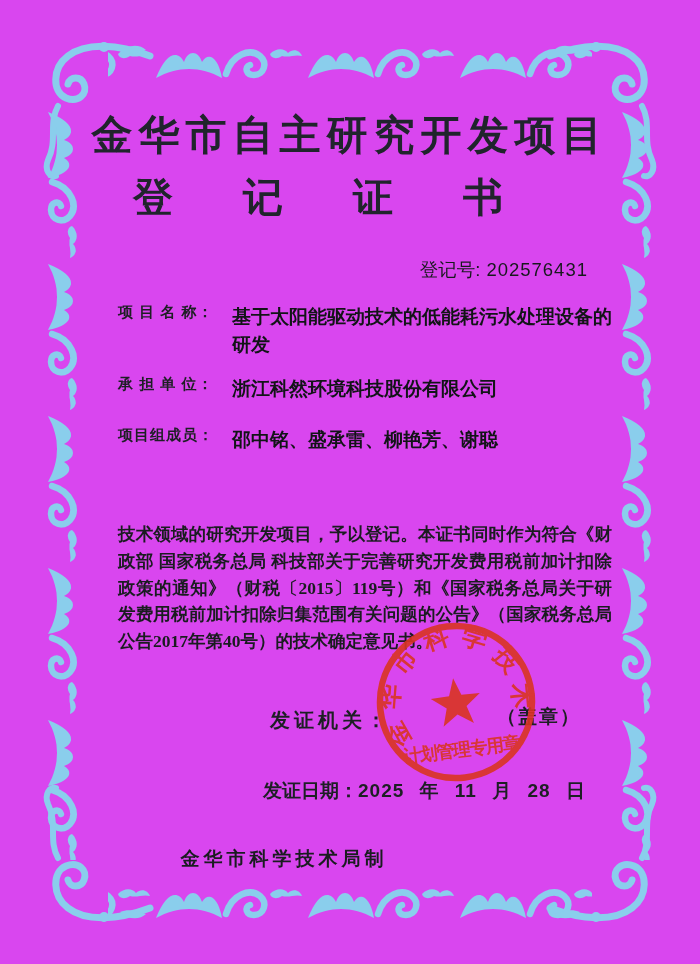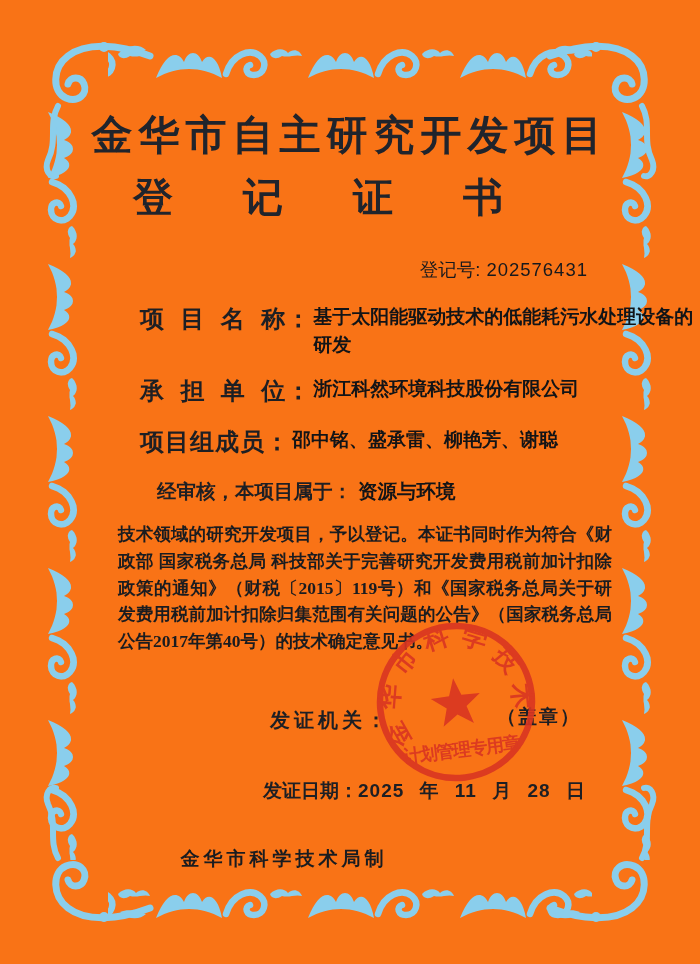--- a/index.html
+++ b/index.html
@@ -1,19 +1,19 @@
 <!DOCTYPE html>
 <html><head>
 <meta charset="utf-8">
 <style>
   html,body{margin:0;padding:0;}
   .page{
     position:relative;
     width:700px;height:964px;
-    background:#f97316;
+    background:#d946ef;
     overflow:hidden;
     font-family:"Liberation Serif","DejaVu Serif",serif;
     color:#1d1f24;
   }
   .border-svg{position:absolute;left:0;top:0;z-index:0;}
   .content{position:absolute;left:0;top:0;width:700px;height:964px;z-index:1;}
 
   .title-line1{
     position:absolute;top:108px;left:0;width:700px;
     text-align:center;font-size:41px;font-weight:bold;
@@ -27,22 +27,22 @@
   }
   .reg-row{
     position:absolute;top:257px;right:112px;
     font-family:"Liberation Sans","DejaVu Sans",sans-serif;
     font-size:18.5px;color:#17191d;
   }
   .reg-row .num{margin-left:6px;letter-spacing:1px;}
 
   .field{position:absolute;left:118px;display:flex;align-items:flex-start;}
   .field .label{
-    font-size:24px;font-weight:bold;flex:0 0 112px;white-space:nowrap;
-    font-family:Liberation Mono, monospace;letter-spacing:1px;margin-left:22px;
+    font-size:15px;font-weight:bold;flex:0 0 112px;white-space:nowrap;
+    font-family:Liberation Sans, sans-serif;letter-spacing:1px;
   }
   .field .value{
     font-family:"Liberation Sans","DejaVu Sans",sans-serif;
     font-size:19px;font-weight:bold;color:#121417;
     width:392px;line-height:28px;margin-left:2px;
   }
   .f1{top:303px;}
   .f2{top:375px;}
   .f3{top:426px;}
 
@@ -133,23 +133,20 @@
     <div class="field f2">
       <span class="label">承 担 单 位：</span>
       <span class="value">浙江科然环境科技股份有限公司</span>
     </div>
 
     <div class="field f3">
       <span class="label">项目组成员：</span>
       <span class="value">邵中铭、盛承雷、柳艳芳、谢聪</span>
     </div>
 
-    <div class="review">
-      <span>经审核，本项目属于：</span><span class="category">资源与环境</span>
-    </div>
 
     <p class="body-par">技术领域的研究开发项目，予以登记。本证书同时作为符合《财政部 国家税务总局 科技部关于完善研究开发费用税前加计扣除政策的通知》（财税〔2015〕119号）和《国家税务总局关于研发费用税前加计扣除归集范围有关问题的公告》（国家税务总局公告2017年第40号）的技术确定意见书。</p>
 
     <div class="issuer-label">发证机关：</div>
     <div class="seal-note">（盖章）</div>
 
     <svg class="seal" width="168" height="168" viewBox="0 0 168 168" aria-hidden="true">
       <g transform="rotate(-7 84 84)">
         <circle cx="84" cy="84" r="76" fill="none" stroke="#d93522" stroke-width="6.5"></circle>
         <path d="M84,60 L90.2,77.5 L108.7,78 L94,89.2 L99.3,107 L84,96.5 L68.7,107 L74,89.2 L59.3,78 L77.8,77.5 Z" fill="#d93522"></path>

